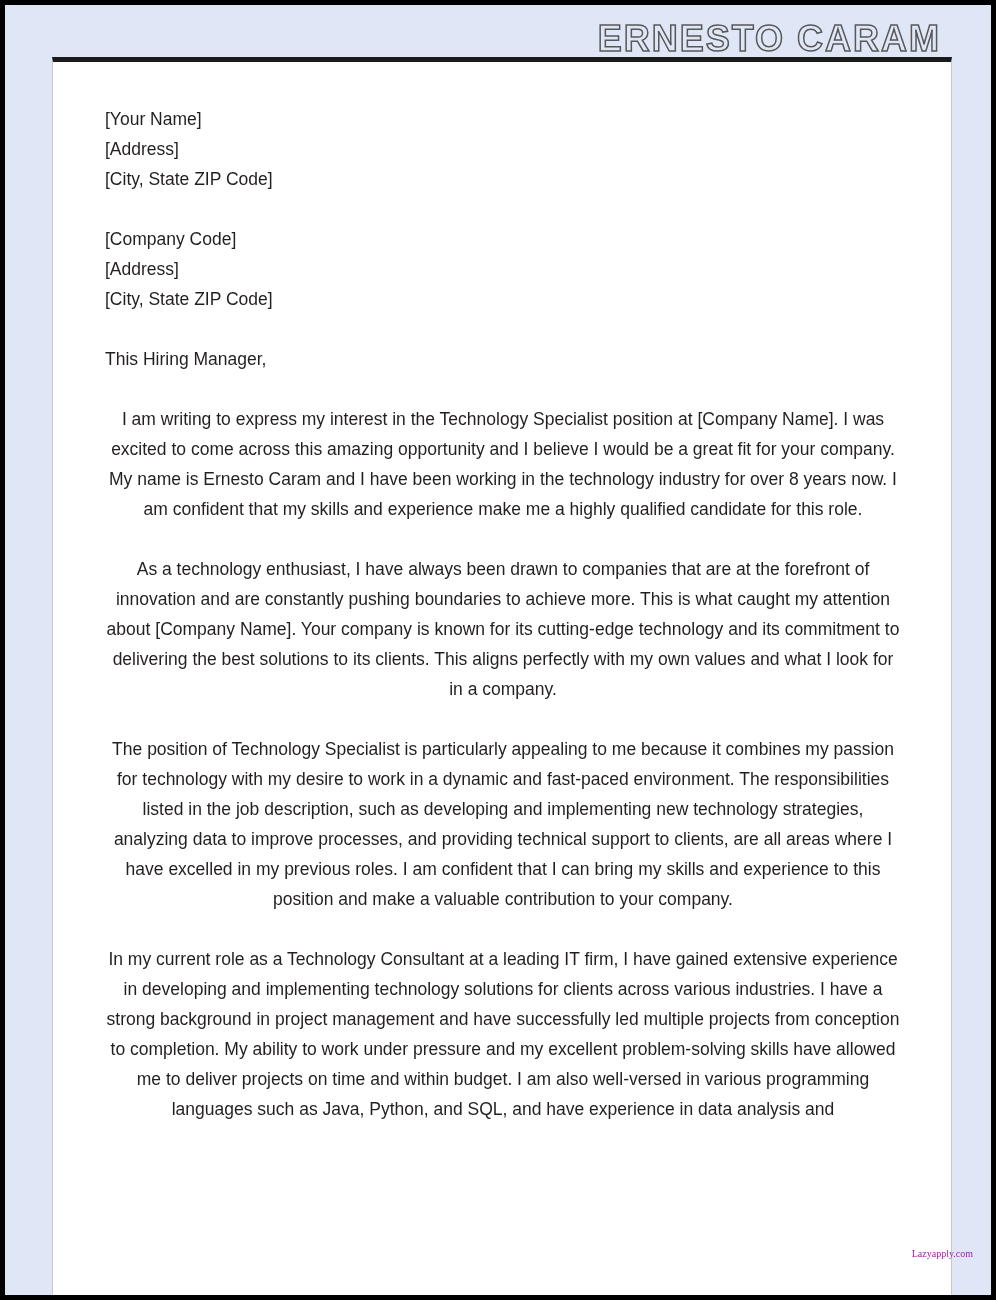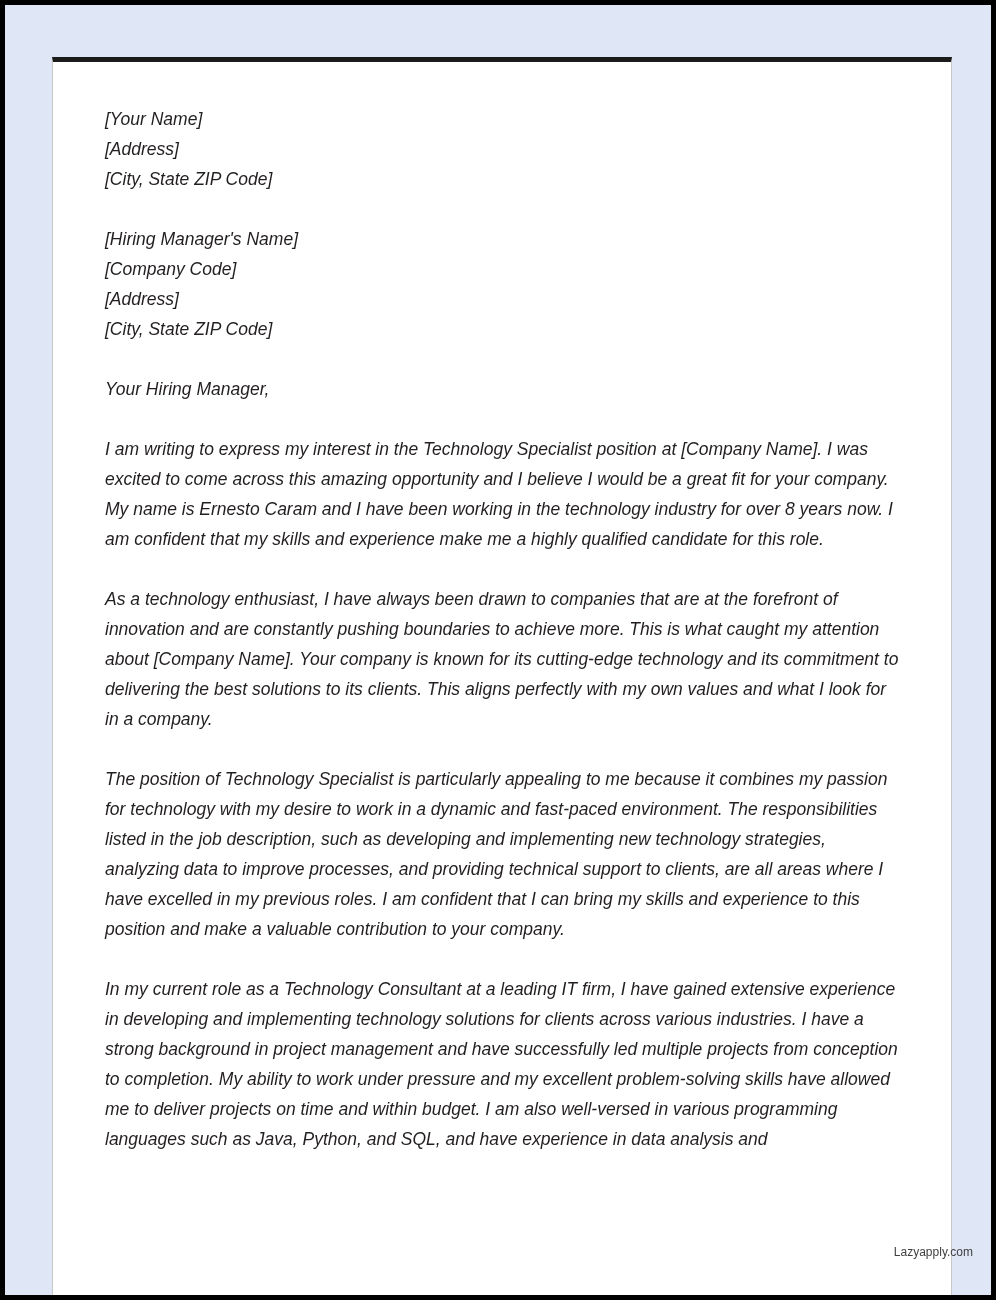--- a/index.html
+++ b/index.html
@@ -57,65 +57,66 @@
   }
   .letter {
     padding: 42px 50px 0 52px;
     color: #231f20;
     font-size: 17.5px;
     line-height: 30px;
     font-family: "Liberation Sans", sans-serif;
   }
   .block {
     margin: 0 0 30px 0;
-    font-style: italic;
   }
   .block:last-child {
     margin-bottom: 15px;
   }
   .line {
     white-space: pre-wrap;
   }
   .para {
     margin: 0;
-    text-align: left;
+    text-align: center;
   }
   .watermark {
     position: absolute;
     right: 18px;
     bottom: 36px;
-    font-size: 12px;
-    color: #404040;
-    font-family: Liberation Sans, sans-serif;
+    font-size: 10px;
+    color: #a21caf;
+    font-family: Liberation Serif, serif;
   }
 </style>
 </head>
 <body>
 
 <div class="page">
 
+  <div class="header">
+    <div class="header-name">ERNESTO CARAM</div>
+  </div>
 
   <div class="sheet">
     <div class="letter">
 
       <div class="block">
         <div class="line">[Your Name]</div>
         <div class="line">[Address]</div>
         <div class="line">[City, State ZIP Code]</div>
       </div>
 
       <div class="block">
-        <div class="line">[Hiring Manager's Name]</div>
         <div class="line">[Company Code]</div>
         <div class="line">[Address]</div>
         <div class="line">[City, State ZIP Code]</div>
       </div>
 
       <div class="block">
-        <div class="line">Your Hiring Manager,</div>
+        <div class="line">This Hiring Manager,</div>
       </div>
 
       <div class="block">
         <p class="para">I am writing to express my interest in the Technology Specialist position at [Company Name]. I was excited to come across this amazing opportunity and I believe I would be a great fit for your company. My name is Ernesto Caram and I have been working in the technology industry for over 8 years now. I am confident that my skills and experience make me a highly qualified candidate for this role.</p>
       </div>
 
       <div class="block">
         <p class="para">As a technology enthusiast, I have always been drawn to companies that are at the forefront of innovation and are constantly pushing boundaries to achieve more. This is what caught my attention about [Company Name]. Your company is known for its cutting-edge technology and its commitment to delivering the best solutions to its clients. This aligns perfectly with my own values and what I look for in a company.</p>
       </div>
 

